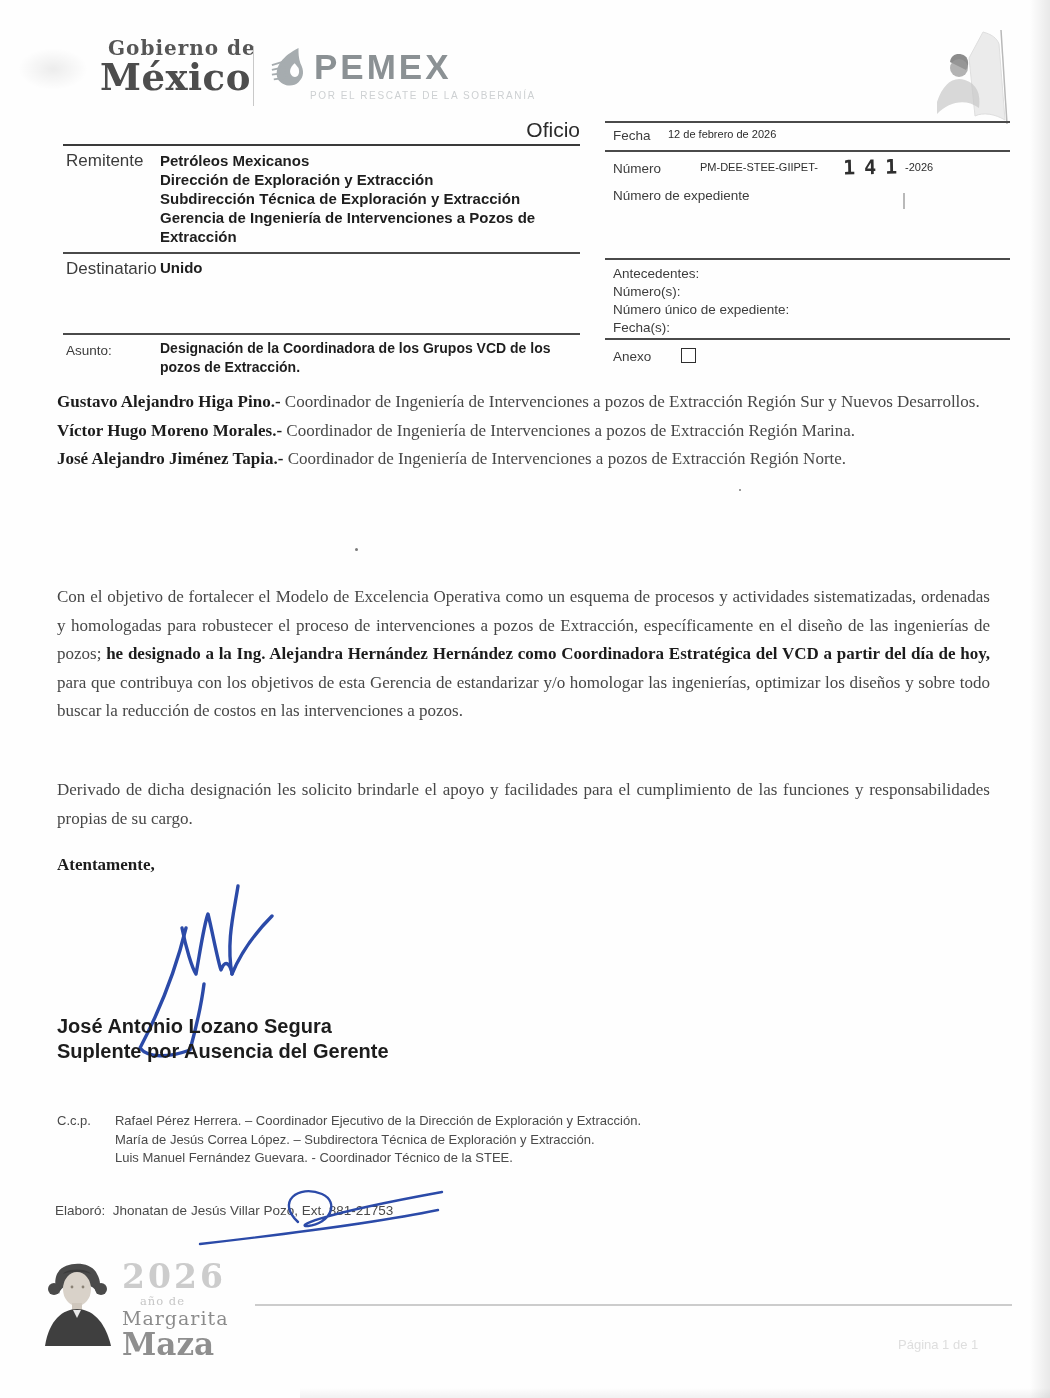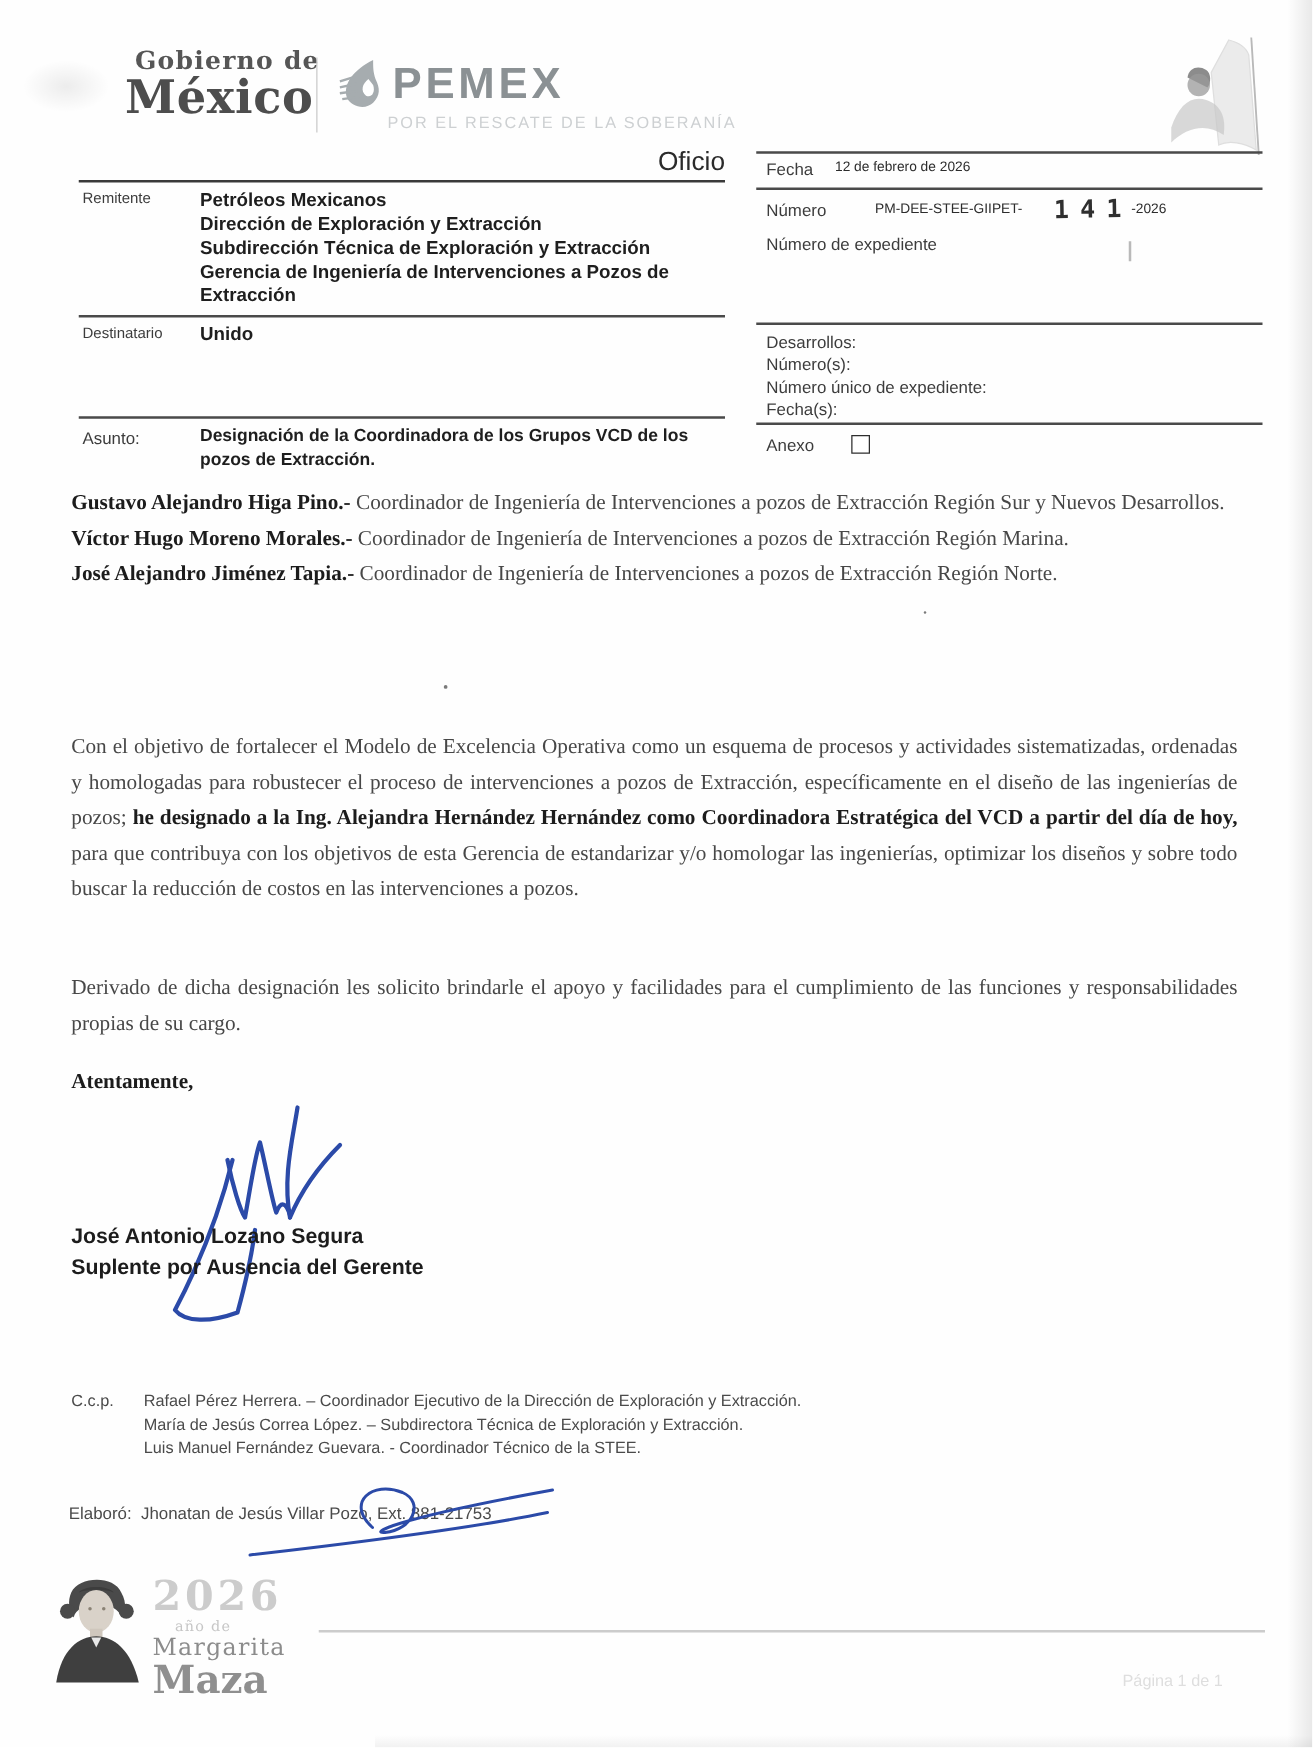--- a/index.html
+++ b/index.html
@@ -13,37 +13,37 @@
   .edge-bottom{left:300px;bottom:0;width:750px;height:10px;background:linear-gradient(to bottom,rgba(0,0,0,0),rgba(0,0,0,0.05));}
   .smudge{left:18px;top:48px;width:70px;height:42px;background:radial-gradient(ellipse at center,rgba(0,0,0,0.07),rgba(0,0,0,0) 70%);}
   
   .gob{left:100px;top:36px;color:#565656;font-family:"DejaVu Serif",serif;}
   .gob .l1{font-size:20px;font-weight:600;letter-spacing:1px;padding-left:8px;}
   .gob .l2{font-size:37px;font-weight:800;line-height:34px;color:#4d4d4d;letter-spacing:0.5px;}
   .lh-divider{left:253px;top:46px;width:1px;height:60px;background:#c9c9c9;}
   .pemex{left:270px;top:46px;}
   .pemex-row{display:flex;align-items:center;gap:6px;}
   .pemex-word{font-size:35px;font-weight:bold;letter-spacing:3px;color:#8b9194;}
-  .pemex-tag{margin-top:2px;margin-left:2px;font-size:13px;letter-spacing:1.6px;color:#cdd0d2;white-space:nowrap;padding-left:38px;}
+  .pemex-tag{margin-top:2px;margin-left:2px;font-size:10px;letter-spacing:1.6px;color:#cdd0d2;white-space:nowrap;padding-left:38px;}
   
   .hline{background:#3a3a3a;height:2px;}
   .hline.thin{height:1.5px;background:#4a4a4a;}
-  .lbl{font-size:12px;color:#3c3c3c;}
+  .lbl{font-size:17px;color:#3c3c3c;}
   .val{font-size:15px;font-weight:bold;color:#1e1e1e;}
   .oficio{font-size:21px;color:#2b2b2b;}
   .rlbl{font-size:13.5px;color:#3c3c3c;text-align:right;}
   .rval{font-size:11px;color:#2c2c2c;}
   .stamp{font-family:"DejaVu Sans Mono",monospace;font-size:20px;font-weight:bold;letter-spacing:9px;color:#2f2f2f;transform:rotate(-1deg);display:inline-block;}
   .checkbox{display:inline-block;width:13px;height:13px;border:1.7px solid #2e2e2e;background:#fff;}
   .straymark{width:2px;height:16px;background:#b9b9b9;}
   
   .bodyblock{left:57px;width:933px;font-size:17px;line-height:28.5px;color:#474747;text-align:justify;font-family:Liberation Serif, serif;}
   .bodyblock b,.bname{font-weight:bold;color:#1c1c1c;}
   .closing{font-weight:bold;color:#1c1c1c;text-align:left;}
-  .signame{left:57px;top:976px;font-size:17px;line-height:25px;font-weight:bold;color:#1c1c1c;}
+  .signame{left:57px;top:1014px;font-size:20px;line-height:25px;font-weight:bold;color:#1c1c1c;}
   
   .ccp{left:57px;top:1112px;font-size:13px;line-height:18.5px;color:#4a4a4a;display:flex;gap:24px;}
   .elaboro{left:55px;top:1203px;font-size:13.5px;color:#4a4a4a;}
   .yearlogo{left:122px;top:1260px;font-family:"DejaVu Serif",serif;color:#9a9a9a;line-height:1;}
   .yearlogo .y{font-size:33px;font-weight:bold;color:#cccccc;letter-spacing:3px;}
   .yearlogo .s{font-size:11.5px;color:#c6c6c6;margin:3px 0 1px 18px;letter-spacing:1px;}
   .yearlogo .m1{font-size:19px;color:#8c8c8c;letter-spacing:1px;}
   .yearlogo .m2{font-size:31px;font-weight:bold;color:#8f8f8f;margin-top:1px;}
   .footline{left:255px;top:1304px;width:757px;height:1.5px;background:#aaaaaa;opacity:0.6;}
   .pagenum{left:898px;top:1337px;font-size:13px;color:#dedede;}
@@ -112,21 +112,21 @@
 
   <div class="abs rlbl" style="left:613px;top:161px;">Número</div>
   <div class="abs rval" style="left:700px;top:161px;">PM-DEE-STEE-GIIPET-</div>
   <div class="abs stamp" style="left:843px;top:155px;">141</div>
   <div class="abs rval" style="left:905px;top:161px;">-2026</div>
   <div class="abs rlbl" style="left:613px;top:188px;">Número de expediente</div>
   <div class="abs straymark" style="left:903px;top:193px;"></div>
 
   <div class="abs hline thin" style="left:605px;top:258px;width:405px;"></div>
   <div class="abs" style="left:613px;top:265px;font-size:13.5px;line-height:18px;color:#3c3c3c;">
-    <div>Desarrollos:</div>
+    <div>Antecedentes:</div>
     <div>Número(s):</div>
     <div>Número único de expediente:</div>
     <div>Fecha(s):</div>
   </div>
   <div class="abs hline thin" style="left:605px;top:338px;width:405px;"></div>
   <div class="abs rlbl" style="left:613px;top:349px;">Anexo</div>
   <span class="abs checkbox" style="left:681px;top:348px;"></span>
 
   <div class="abs bodyblock" style="top:388px;">
     <p style="margin:0;"><span class="bname">Gustavo Alejandro Higa Pino.-</span><span> Coordinador de Ingeniería de Intervenciones a pozos de Extracción Región Sur y Nuevos Desarrollos.</span></p>

